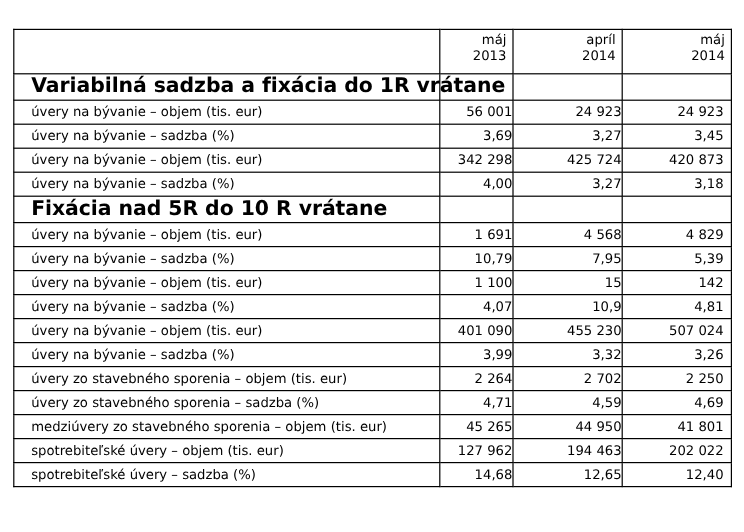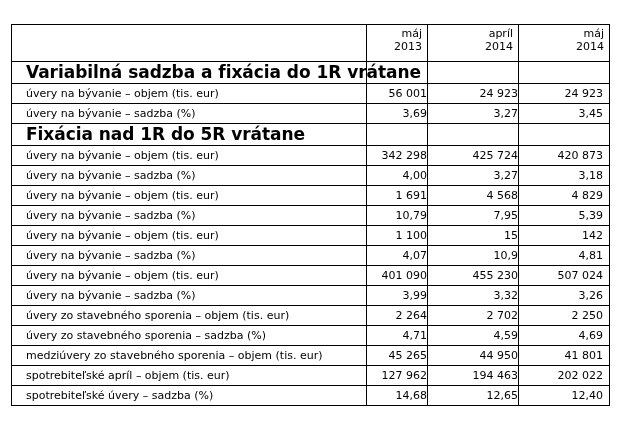--- a/index.html
+++ b/index.html
@@ -161,37 +161,37 @@
           <td class="value-cell">56 001</td>
           <td class="value-cell">24 923</td>
           <td class="value-cell last-col">24 923</td>
         </tr>
         <tr class="data-row">
           <td class="label-cell">úvery na bývanie – sadzba (%)</td>
           <td class="value-cell">3,69</td>
           <td class="value-cell">3,27</td>
           <td class="value-cell last-col">3,45</td>
         </tr>
-        <tr class="section-row">
-          <td class="label-cell">Fixácia nad 1R do 5R vrátane</td>
-          <td class="value-cell empty-cell"></td>
-          <td class="value-cell empty-cell"></td>
-          <td class="value-cell last-col empty-cell"></td>
-        </tr>
         <tr class="data-row">
           <td class="label-cell">úvery na bývanie – objem (tis. eur)</td>
           <td class="value-cell">342 298</td>
           <td class="value-cell">425 724</td>
           <td class="value-cell last-col">420 873</td>
         </tr>
         <tr class="data-row">
           <td class="label-cell">úvery na bývanie – sadzba (%)</td>
           <td class="value-cell">4,00</td>
           <td class="value-cell">3,27</td>
           <td class="value-cell last-col">3,18</td>
+        </tr>
+        <tr class="section-row">
+          <td class="label-cell">Fixácia nad 5R do 10 R vrátane</td>
+          <td class="value-cell empty-cell"></td>
+          <td class="value-cell empty-cell"></td>
+          <td class="value-cell last-col empty-cell"></td>
         </tr>
         <tr class="data-row">
           <td class="label-cell">úvery na bývanie – objem (tis. eur)</td>
           <td class="value-cell">1 691</td>
           <td class="value-cell">4 568</td>
           <td class="value-cell last-col">4 829</td>
         </tr>
         <tr class="data-row">
           <td class="label-cell">úvery na bývanie – sadzba (%)</td>
           <td class="value-cell">10,79</td>
@@ -234,21 +234,21 @@
           <td class="value-cell">4,59</td>
           <td class="value-cell last-col">4,69</td>
         </tr>
         <tr class="data-row">
           <td class="label-cell">medziúvery zo stavebného sporenia – objem (tis. eur)</td>
           <td class="value-cell">45 265</td>
           <td class="value-cell">44 950</td>
           <td class="value-cell last-col">41 801</td>
         </tr>
         <tr class="data-row">
-          <td class="label-cell">spotrebiteľské apríl – objem (tis. eur)</td>
+          <td class="label-cell">spotrebiteľské úvery – objem (tis. eur)</td>
           <td class="value-cell">127 962</td>
           <td class="value-cell">194 463</td>
           <td class="value-cell last-col">202 022</td>
         </tr>
         <tr class="data-row">
           <td class="label-cell">spotrebiteľské úvery – sadzba (%)</td>
           <td class="value-cell">14,68</td>
           <td class="value-cell">12,65</td>
           <td class="value-cell last-col">12,40</td>
         </tr>

